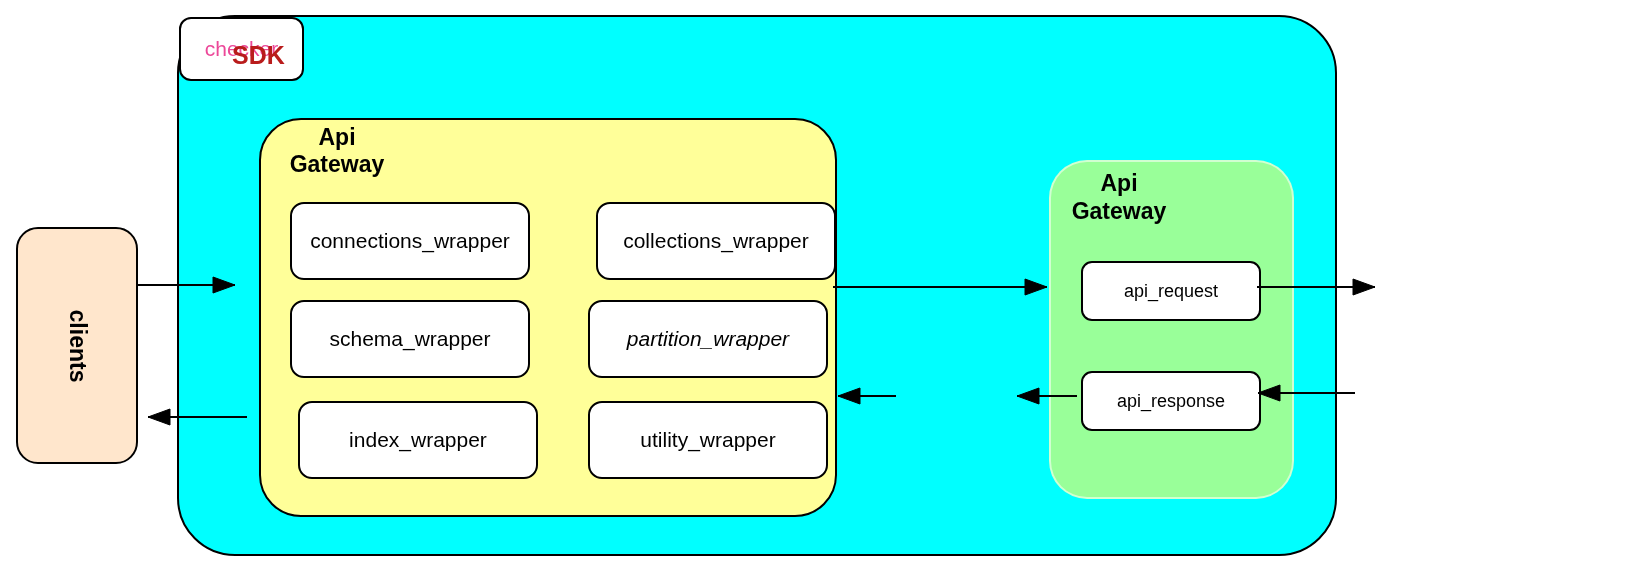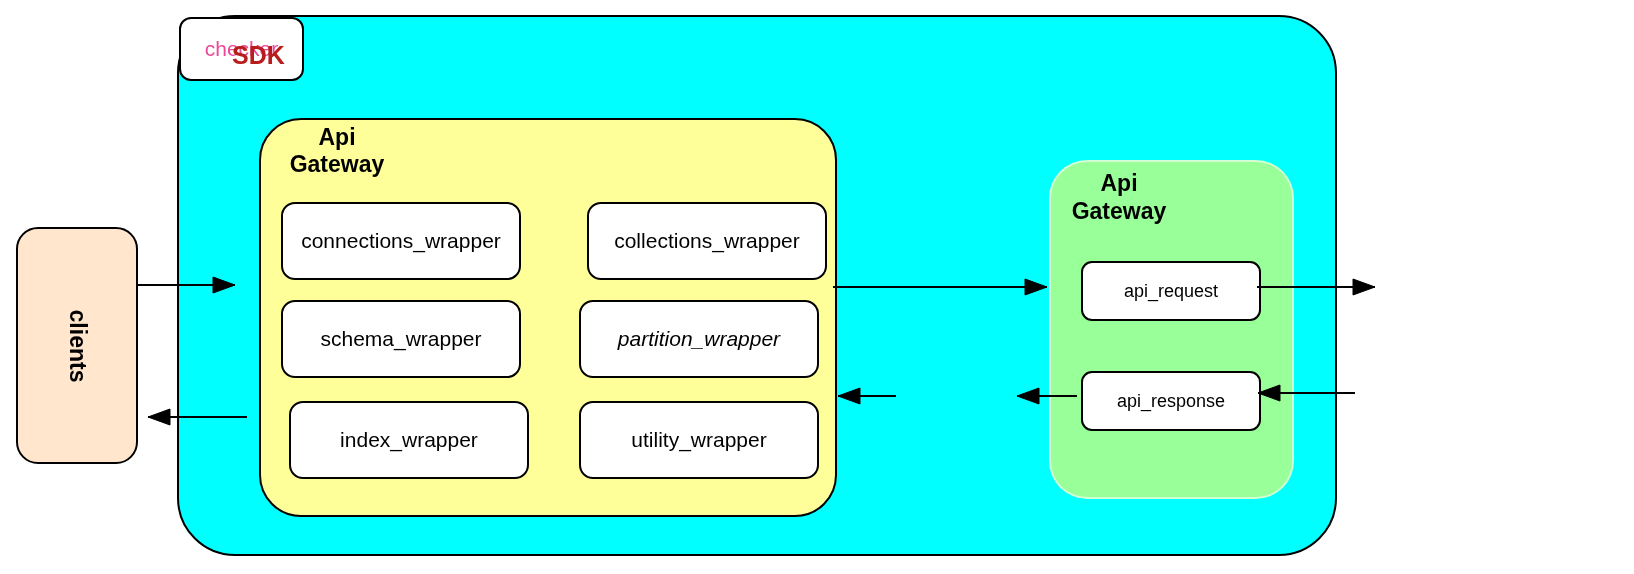--- a/index.html
+++ b/index.html
@@ -70,20 +70,21 @@
     width: 240px; height: 78px;
     box-sizing: border-box;
     background: var(--node-fill, #fff);
     border: 2px solid var(--stroke, #000);
     border-radius: 14px;
     display: flex;
     align-items: center;
     justify-content: center;
     font-size: 21px;
     color: #000;
+    margin-left: 9px;
   }
   .m-r0c0 { left: 20px;  top: 82px;  }
   .m-r0c1 { left: 326px; top: 82px;  }
   .m-r1c0 { left: 20px;  top: 180px; }
   .m-r1c1 { left: 318px; top: 180px; font-style: italic; }
   .m-r2c0 { left: 28px;  top: 281px; text-align: right; }
   .m-r2c1 { left: 318px; top: 281px; }
   
   .checker {
     left: 719px; top: 351px; width: 121px; height: 60px;

